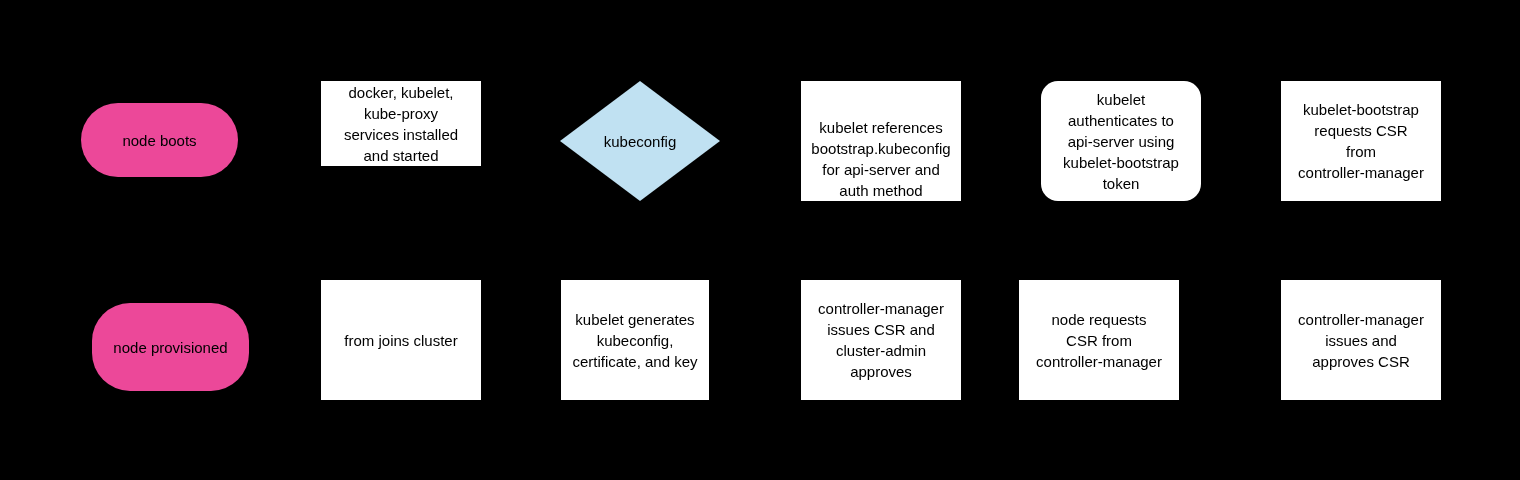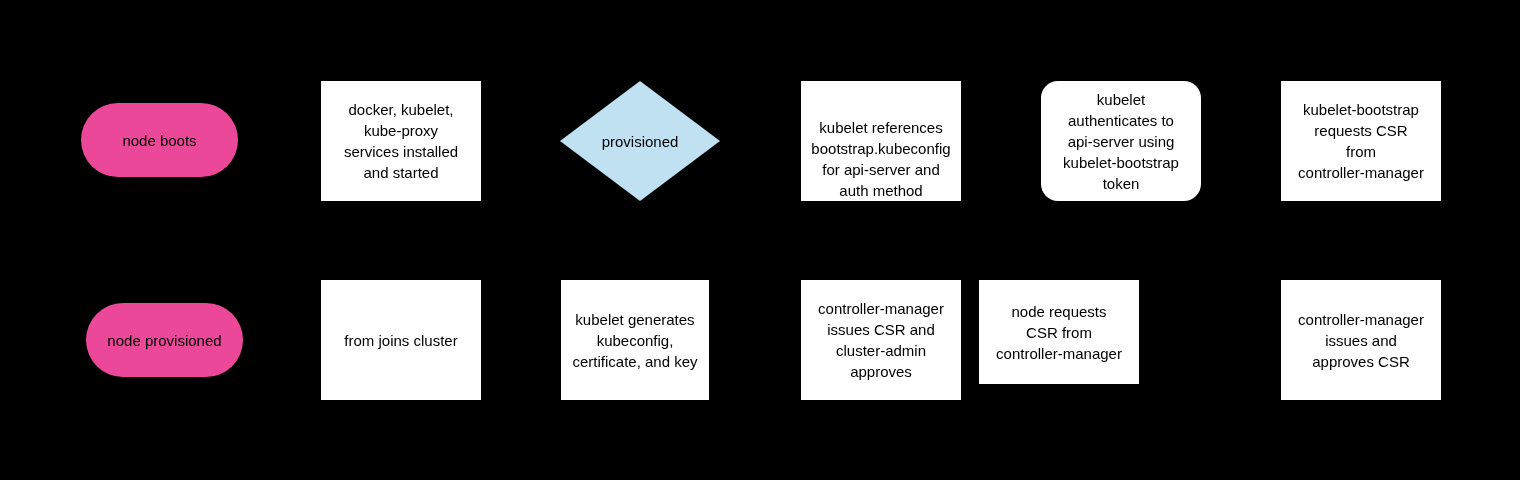--- a/index.html
+++ b/index.html
@@ -85,30 +85,30 @@
 </style>
 </head>
 <body>
 
 <div id="canvas">
 
   <div class="node shape-pill" style="left:81px; top:103px; width:157px; height:74px;">
     <span class="node-label">node boots</span>
   </div>
 
-  <div class="node shape-rect" style="left:321px; top:81px; width:160px; height:120px;">
+  <div class="node shape-rect" style="left:321px; top:81px; width:160px; height:85px;">
     <span class="node-label">docker, kubelet,
 kube-proxy
 services installed
 and started</span>
   </div>
 
   <div class="node shape-diamond" style="left:560px; top:81px; width:160px; height:120px;">
     <span class="diamond-fill"></span>
-    <span class="node-label">provisioned</span>
+    <span class="node-label">kubeconfig</span>
   </div>
 
   <div class="node shape-rect overflow-text" style="left:801px; top:81px; width:160px; height:120px;align-items:flex-end;">
     <span class="node-label">kubelet references
 bootstrap.kubeconfig
 for api-server and
 auth method</span>
   </div>
 
   <div class="node shape-rect" style="left:1041px; top:81px; width:160px; height:120px;border-radius:17px;">
@@ -119,42 +119,42 @@
 token</span>
   </div>
 
   <div class="node shape-rect" style="left:1281px; top:81px; width:160px; height:120px;">
     <span class="node-label">kubelet-bootstrap
 requests CSR
 from
 controller-manager</span>
   </div>
 
-  <div class="node shape-pill" style="left:86px; top:303px; width:157px; height:74px;">
+  <div class="node shape-pill" style="left:92px; top:303px; width:157px; height:88px;">
     <span class="node-label">node provisioned</span>
   </div>
 
   <div class="node shape-rect" style="left:321px; top:280px; width:160px; height:120px;">
     <span class="node-label">from joins cluster</span>
   </div>
 
   <div class="node shape-rect" style="left:561px; top:280px; width:148px; height:120px;">
     <span class="node-label">kubelet generates
 kubeconfig,
 certificate, and key</span>
   </div>
 
   <div class="node shape-rect" style="left:801px; top:280px; width:160px; height:120px;">
     <span class="node-label">controller-manager
 issues CSR and
 cluster-admin
 approves</span>
   </div>
 
-  <div class="node shape-rect" style="left:979px; top:280px; width:160px; height:104px;">
+  <div class="node shape-rect" style="left:1019px; top:280px; width:160px; height:120px;">
     <span class="node-label">node requests
 CSR from
 controller-manager</span>
   </div>
 
   <div class="node shape-rect" style="left:1281px; top:280px; width:160px; height:120px;">
     <span class="node-label">controller-manager
 issues and
 approves CSR</span>
   </div>

